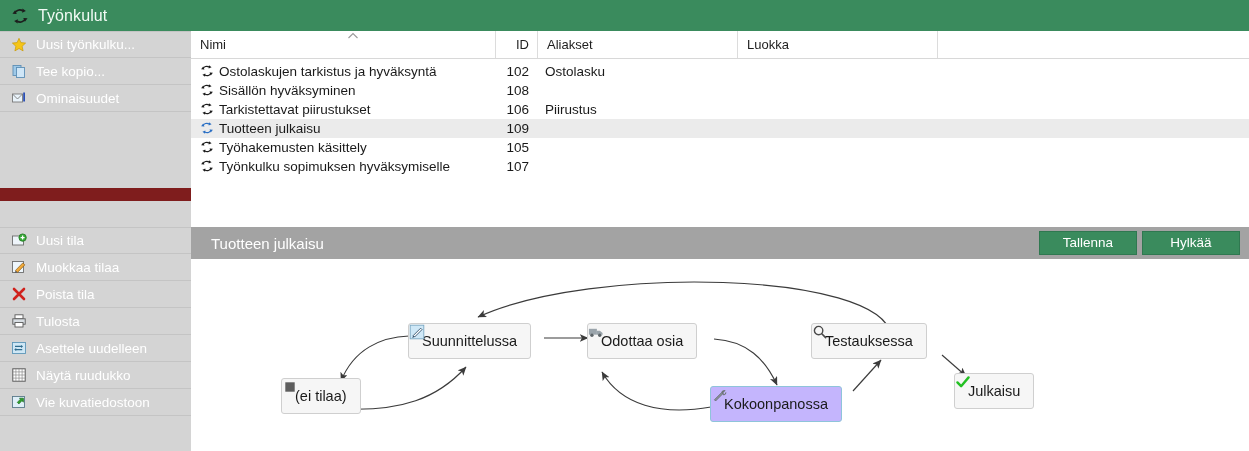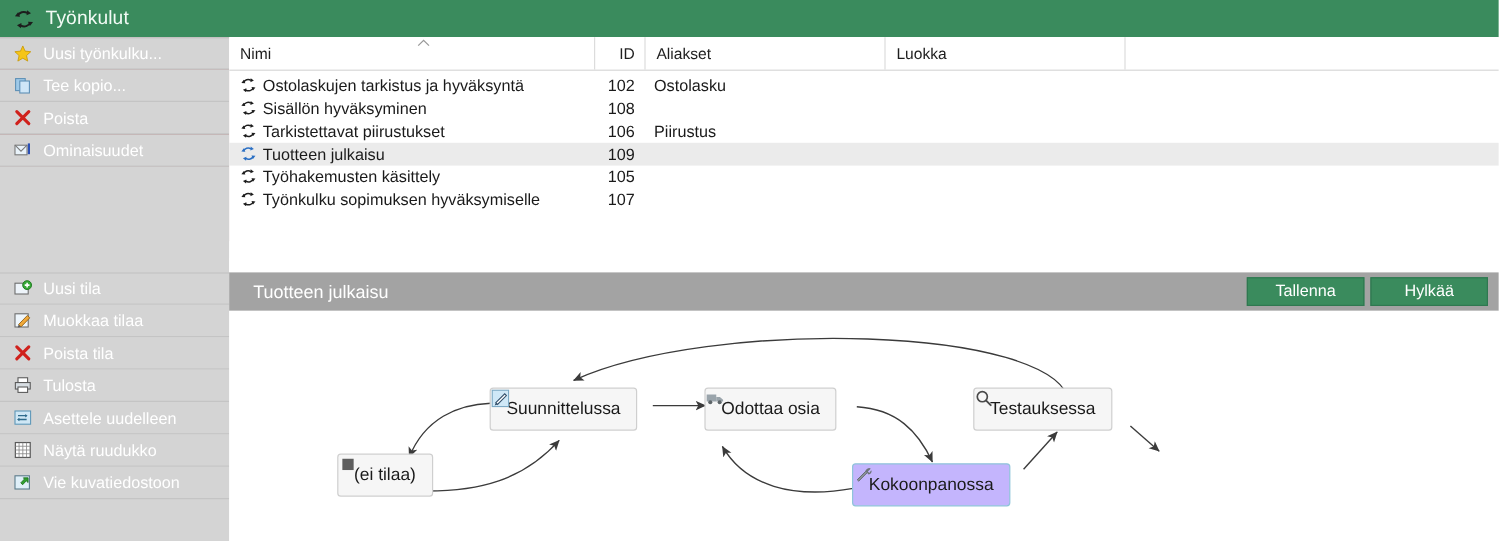--- a/index.html
+++ b/index.html
@@ -136,26 +136,20 @@
       </div>
 
       <div class="side-item">
         <svg class="si-icon" viewBox="0 0 16 16">
           <rect x="2" y="2.5" width="8" height="10" fill="#9ec9e8" stroke="#5d8fb5" stroke-width=".9"></rect>
           <rect x="5.5" y="4.5" width="8" height="10" fill="#cfe6f7" stroke="#5d8fb5" stroke-width=".9"></rect>
         </svg>
         <span class="si-label">Tee kopio...</span>
       </div>
 
-      <div class="side-item">
-        <svg class="si-icon" viewBox="0 0 16 16">
-          <path d="M3 3 L13 13 M13 3 L3 13" stroke="#d0211c" stroke-width="2.6" stroke-linecap="round"></path>
-        </svg>
-        <span class="si-label">Poista</span>
-      </div>
 
       <div class="side-item">
         <svg class="si-icon" viewBox="0 0 16 16">
           <rect x="1.5" y="4" width="10" height="8" fill="#e9f3fa" stroke="#7a7a7a" stroke-width=".9"></rect>
           <path d="M1.5 4 L6.5 9 L11.5 4" fill="none" stroke="#7a7a7a" stroke-width=".9"></path>
           <rect x="12.2" y="2.5" width="1.8" height="9" fill="#2a4fb5"></rect>
         </svg>
         <span class="si-label">Ominaisuudet</span>
       </div>
 
@@ -435,18 +429,24 @@
     </div>
 
     <div class="node sel" style="left:519px;top:127px">
       <svg class="nicon" viewBox="0 0 16 16">
         <path d="M3.4 12.8 L10.6 5.6 L11.8 6.8 L4.6 14 Z" fill="#8c9399" stroke="#5c6367" stroke-width=".7"></path>
         <path d="M10.2 5.2 C 11.6 3.4, 13.4 2.4, 14.6 3.6 L12.2 6 L13.4 7.2 L15 4.8 C 16 6.2, 14.6 8, 12.8 8.4 Z" fill="#6d7478"></path>
       </svg>
       <span>Kokoonpanossa</span>
     </div>
 
+    <div class="node" style="left:763px;top:114px">
+      <svg class="nicon" viewBox="0 0 16 16">
+        <path d="M2.4 8.4 L6.1 12.2 L13.6 3.4" fill="none" stroke="#22c022" stroke-width="2.4" stroke-linecap="round" stroke-linejoin="round"></path>
+      </svg>
+      <span>Julkaisu</span>
+    </div>
 
   </div>
 
   <div class="corner-sliver"></div>
 
 </div>
 
 </body></html>

